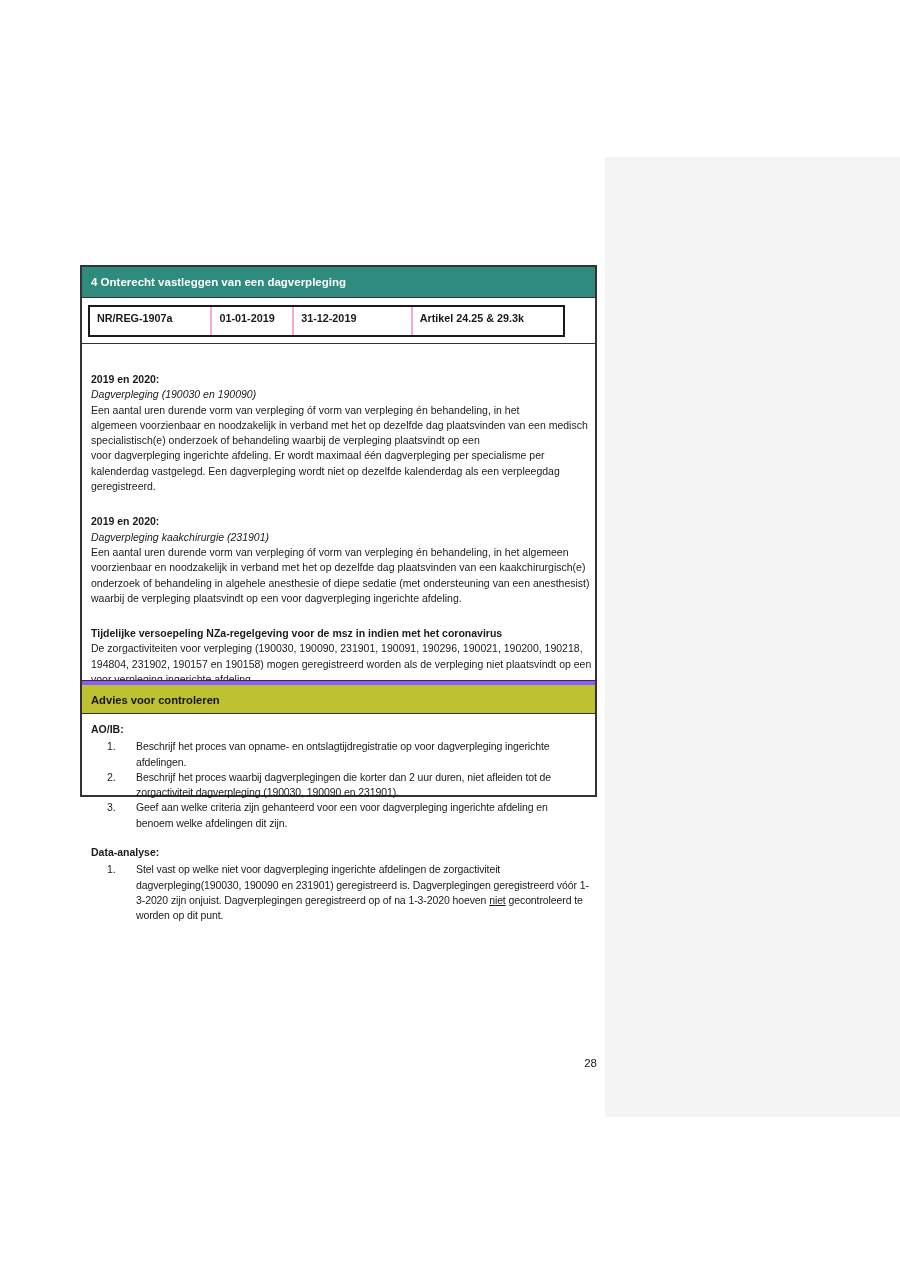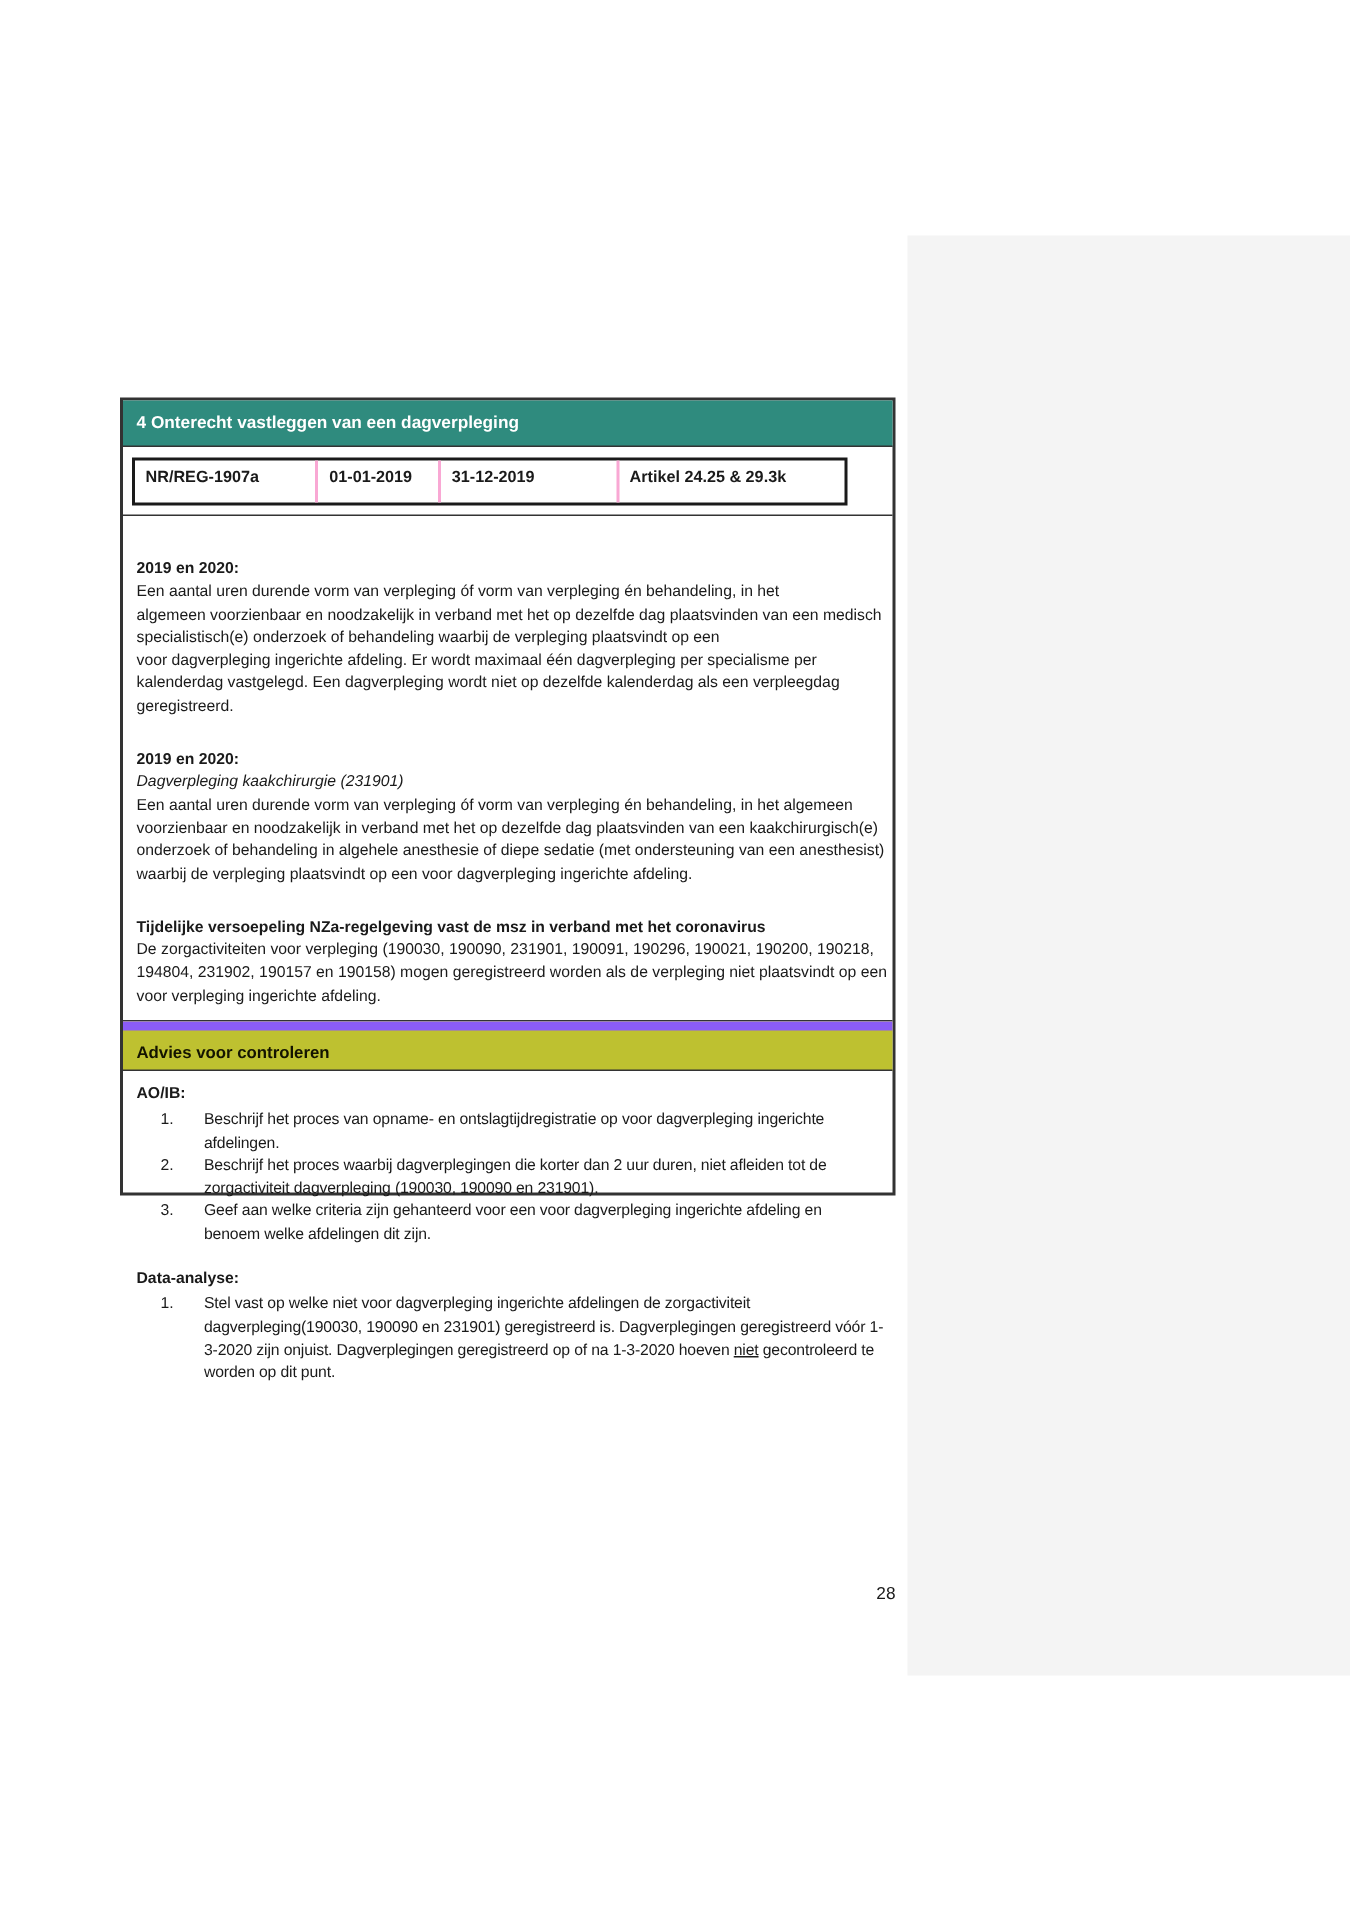--- a/index.html
+++ b/index.html
@@ -30,21 +30,21 @@
   .reg-cell:last-child { border-right:none; }
   .reg-c1 { width:123px; } .reg-c2 { width:82px; } .reg-c3 { width:119px; }
   .reg-c4 { width:151px; }
 
   .row-body { height:337px; border-bottom:1px solid #333; padding:8px 10px 0 9px;
               font-size:10.5px; line-height:15.3px; }
   .blk { margin-bottom:16px;margin-top:20px; }
   .blk-heading { font-weight:bold; }
   .blk-sub { font-style:italic; }
 
-  .row-olive { height:33px; background:#BEC130; border-top:6px solid #8b5cf6;
+  .row-olive { height:33px; background:#BEC130; border-top:4px solid #8b5cf6;
                border-bottom:1px solid #333; font-weight:bold; font-size:11.2px;
                color:#141400; padding:9px 10px 0 9px; }
 
   .row-advice { height:211px; padding:8px 10px 0 9px; font-size:10.5px;
                 line-height:15.3px; }
   .adv-label { font-weight:bold; margin-bottom:2px; }
   .li { display:flex; }
   .li .num { width:29px; margin-left:16px; flex:0 0 auto; }
   .li .li-text { white-space:pre; letter-spacing:-0.1px; }
   .gap { height:14px; }
@@ -70,37 +70,38 @@
       <div class="reg-cell reg-c1">NR/REG-1907a</div>
       <div class="reg-cell reg-c2">01-01-2019</div>
       <div class="reg-cell reg-c3">31-12-2019</div>
       <div class="reg-cell reg-c4">Artikel 24.25 &amp; 29.3k</div>
     </div>
   </div>
 
   <div class="row row-body">
     <div class="blk">
       <div class="blk-heading">2019 en 2020:</div>
+      <div class="blk-sub">Dagverpleging (190030 en 190090)</div>
       <div class="pre">Een aantal uren durende vorm van verpleging óf vorm van verpleging én behandeling, in het
 algemeen voorzienbaar en noodzakelijk in verband met het op dezelfde dag plaatsvinden van een medisch
 specialistisch(e) onderzoek of behandeling waarbij de verpleging plaatsvindt op een
 voor dagverpleging ingerichte afdeling. Er wordt maximaal één dagverpleging per specialisme per
 kalenderdag vastgelegd. Een dagverpleging wordt niet op dezelfde kalenderdag als een verpleegdag
 geregistreerd.</div>
     </div>
     <div class="blk">
       <div class="blk-heading">2019 en 2020:</div>
       <div class="blk-sub">Dagverpleging kaakchirurgie (231901)</div>
       <div class="pre">Een aantal uren durende vorm van verpleging óf vorm van verpleging én behandeling, in het algemeen
 voorzienbaar en noodzakelijk in verband met het op dezelfde dag plaatsvinden van een kaakchirurgisch(e)
 onderzoek of behandeling in algehele anesthesie of diepe sedatie (met ondersteuning van een anesthesist)
 waarbij de verpleging plaatsvindt op een voor dagverpleging ingerichte afdeling.</div>
     </div>
     <div class="blk">
-      <div class="blk-heading">Tijdelijke versoepeling NZa-regelgeving vast de msz in verband met het coronavirus</div>
+      <div class="blk-heading">Tijdelijke versoepeling NZa-regelgeving voor de msz in indien met het coronavirus</div>
       <div class="pre">De zorgactiviteiten voor verpleging (190030, 190090, 231901, 190091, 190296, 190021, 190200, 190218,
 194804, 231902, 190157 en 190158) mogen geregistreerd worden als de verpleging niet plaatsvindt op een
 voor verpleging ingerichte afdeling.</div>
     </div>
   </div>
 
   <div class="row row-olive">
     <span>Advies voor controleren</span>
   </div>
 

